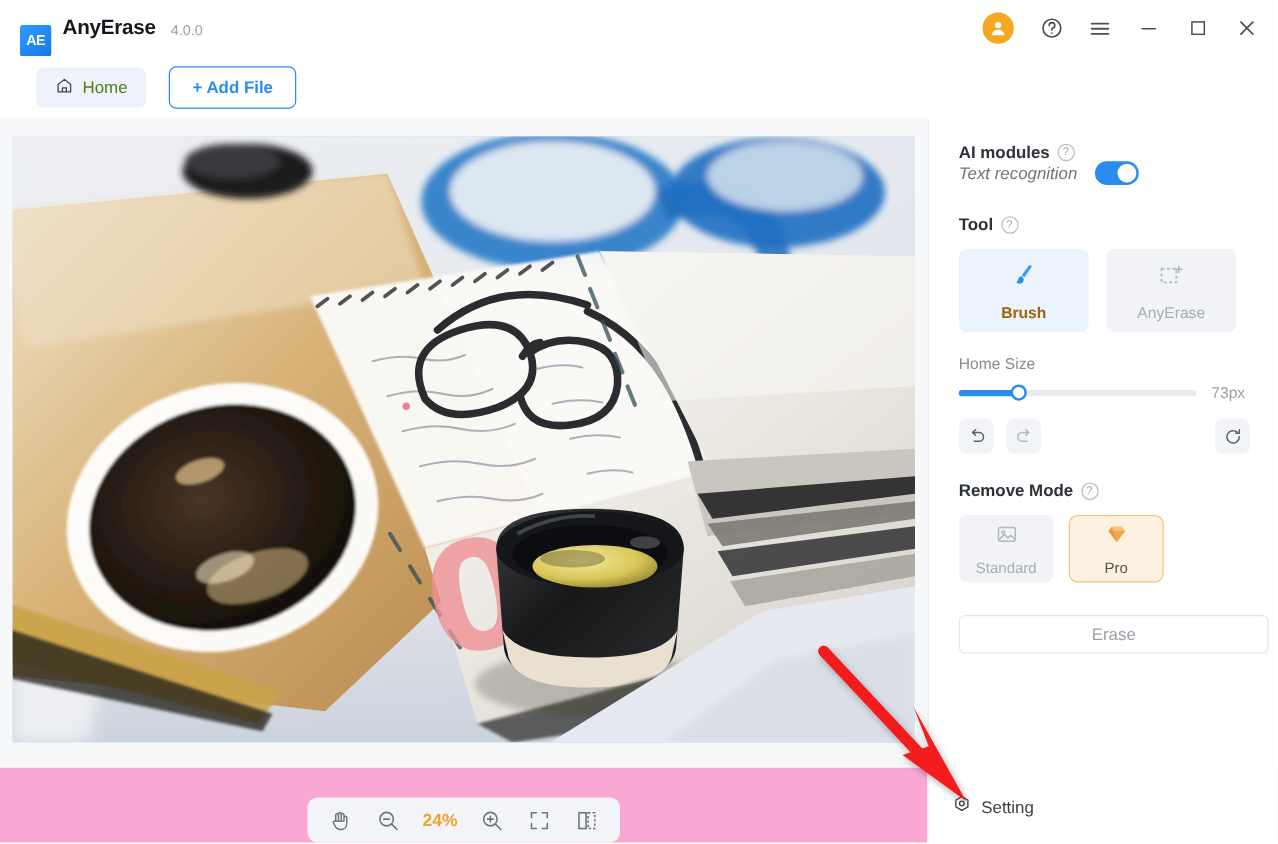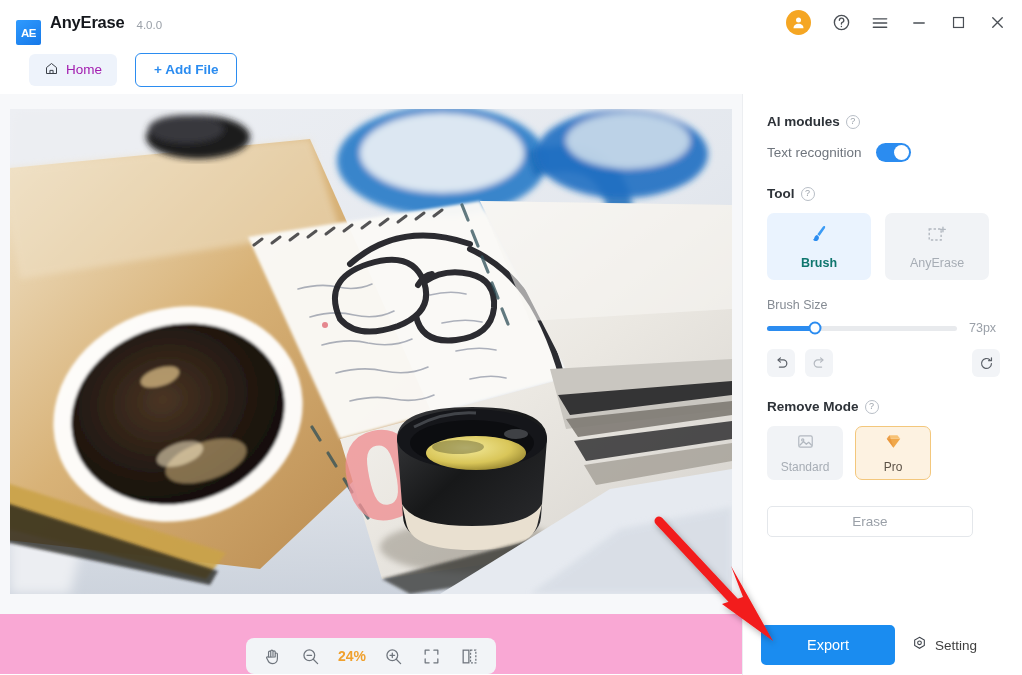--- a/index.html
+++ b/index.html
@@ -65,21 +65,21 @@
     gap: 18px;
     background: #ffffff;
   }
   .btn-home {
     display: flex; align-items: center; gap: 7px;
     height: 31px;
     padding: 16px 15px;
     background: #eef3fb;
     border-radius: 6px;
     font-size: 13.5px;
-    color: #a21caf;
+    color: #4d7c0f;
     cursor: pointer;
     border: none;
   }
   .btn-addfile {
     height: 31px;
     padding: 16px 18px;
     background: #ffffff;
     border: 1.4px solid #2b8cf0;
     border-radius: 6px;
     color: #2b8cf0;
@@ -167,22 +167,22 @@
   .qmark {
     width: 14px; height: 14px; border-radius: 50%;
     border: 1.2px solid #b8bec6;
     color: #9aa1a9;
     font-size: 9px; font-weight: normal;
     display: inline-flex; align-items: center; justify-content: center;
     line-height: 1;
     cursor: pointer;
   }
   .row-toggle {
-    margin-top: 14px;
-    display: flex; align-items: center; gap: 14px;
+    margin-top: 0;
+    display: flex; align-items: center; gap: 14px; font-style: italic;
   }
   .toggle-label { font-size: 13.5px; color: #6f757d; }
   .switch {
     width: 35px; height: 19px; border-radius: 10px;
     background: #2b8cf0;
     position: relative; cursor: pointer;
     flex: 0 0 auto;
   }
   .switch::after {
     content: ""; position: absolute;
@@ -197,21 +197,21 @@
     border-radius: 7px;
     display: flex; flex-direction: column;
     align-items: center; justify-content: center;
     gap: 7px;
     cursor: pointer;
     border: 1px solid transparent;
   }
   .tool-card.sel { background: #eaf3fe; }
   .tool-card.unsel { background: #f1f3f6; }
   .tool-lbl { font-size: 12.5px; font-weight: bold; }
-  .tool-card.sel .tool-lbl { color: #0f766e; }
+  .tool-card.sel .tool-lbl { color: #a16207; }
   .tool-card.unsel .tool-lbl { color: #a7adb5; font-weight: normal; }
 
   .brush-label { font-size: 12.5px; color: #858b93; margin-top: 18px; }
   .slider-row { display: flex; align-items: center; gap: 12px; margin-top: 9px; }
   .track {
     position: relative;
     width: 190px; height: 5px;
     background: #e8eaed; border-radius: 3px;
     cursor: pointer;
   }
@@ -247,21 +247,21 @@
     border: 1px solid transparent;
   }
   .mode-card.std { background: #f1f3f6; }
   .mode-card.pro { background: #fdf2e1; border: 1px solid #f3c77c; }
   .mode-lbl { font-size: 12px; }
   .mode-card.std .mode-lbl { color: #a7adb5; }
   .mode-card.pro .mode-lbl { color: #5c5247; }
 
   .erase-btn {
     margin-top: 26px;
-    width: 206px; height: 31px;
+    width: 248px; height: 31px;
     border: 1px solid #e4e7eb;
     border-radius: 5px;
     background: #ffffff;
     color: #9aa0a8;
     font-size: 13.5px;
     display: flex; align-items: center; justify-content: center;
     cursor: pointer;
   }
 
   
@@ -599,21 +599,21 @@
           <span>
             <svg width="22" height="22" viewBox="0 0 24 24" fill="none" stroke="#b2b8c0" stroke-width="1.5">
                 <rect x="3.5" y="6.5" width="13" height="12" stroke-dasharray="2.6 2.2"></rect>
                 <path d="M18.5 4.5v5M16 7h5" stroke-linecap="round"></path>
               </svg>
           </span>
           <span class="tool-lbl">AnyErase</span>
         </div>
       </div>
 
-      <div class="brush-label">Brush Size</div>
+      <div class="brush-label">Home Size</div>
       <div class="slider-row">
         <div class="track">
           <div class="track-fill" id="trackFill" style="width: 25%;"></div>
           <div class="thumb" id="trackThumb" style="left: 25%;"></div>
         </div>
         <span class="slider-val">73px</span>
       </div>
 
       <div class="hist-row">
         <div class="hist-btn">
@@ -661,21 +661,20 @@
                 <path d="M7 4l-3.5 4.5L12 20z" fill="#e8933a" opacity="0.75"></path>
               </svg>
           </span>
           <span class="mode-lbl">Pro</span>
         </div>
       </div>
 
       <button class="erase-btn">Erase</button>
 
       <div class="panel-footer">
-        <button class="export-btn">Export</button>
         <div class="setting-btn">
           <span>
             <svg width="17" height="17" viewBox="0 0 24 24" fill="none" stroke="#3c4149" stroke-width="1.5">
                 <path d="M12 3.2l6.8 3.9v7.8L12 18.8 5.2 14.9V7.1z"></path>
                 <circle cx="12" cy="11" r="2.6"></circle>
               </svg>
           </span>
           <span>Setting</span>
         </div>
       </div>

